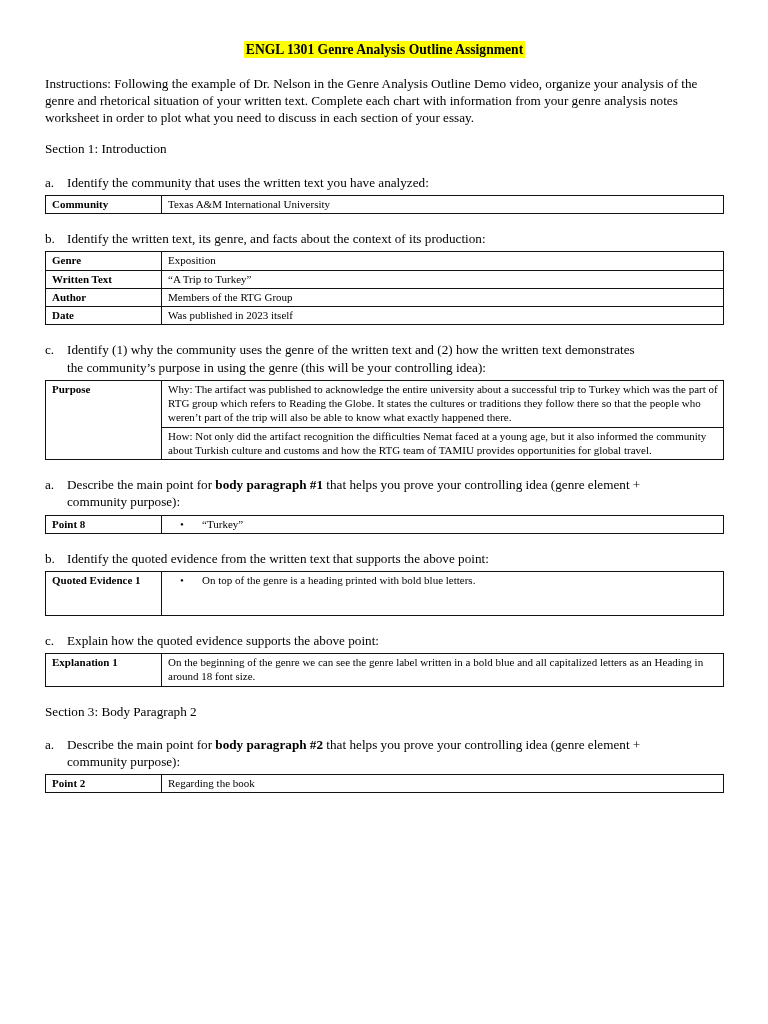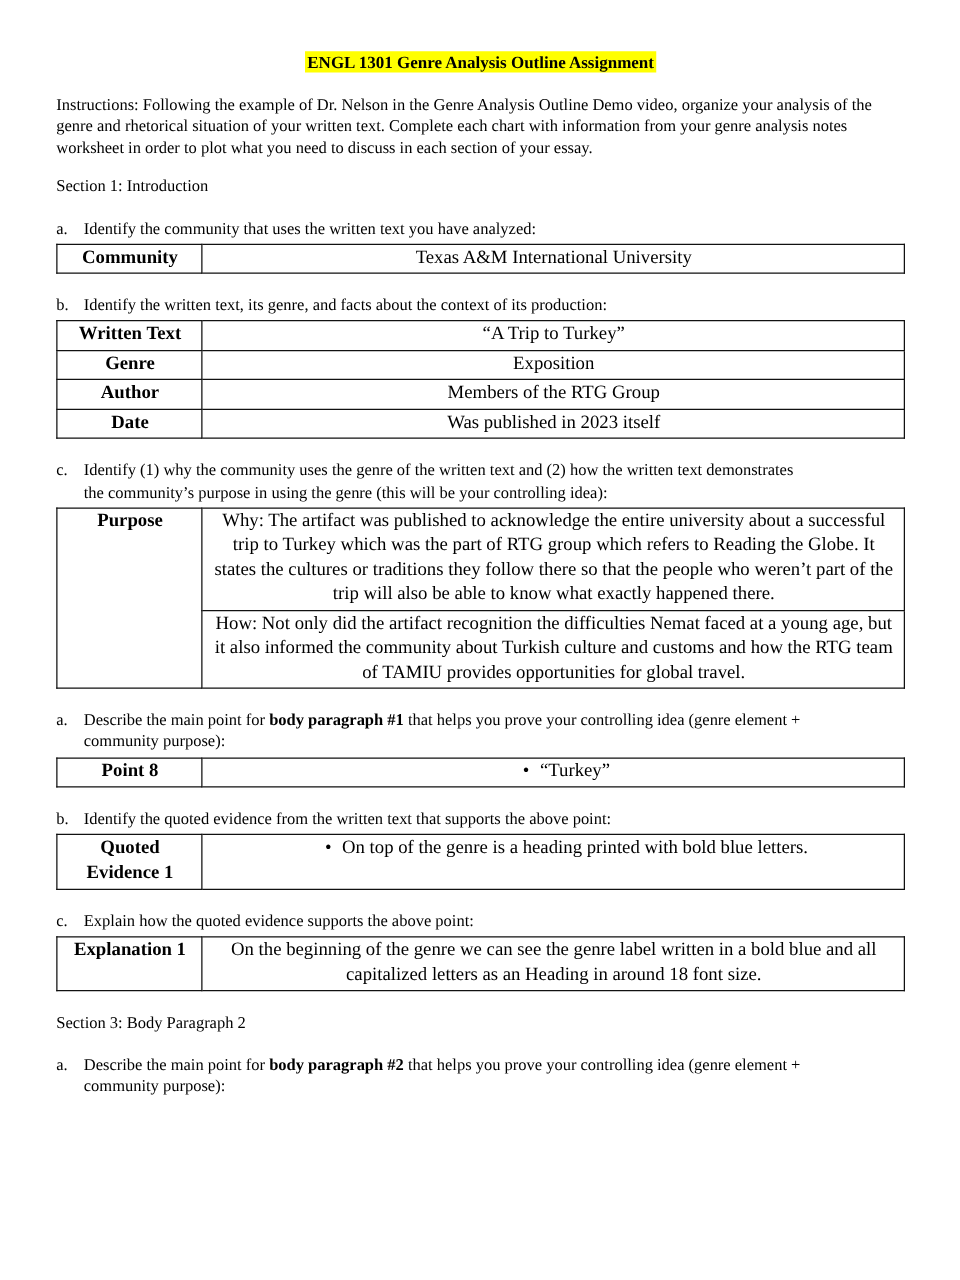--- a/index.html
+++ b/index.html
@@ -62,22 +62,21 @@
     border-collapse: collapse;
     width: 679px;
     margin: 2px 0 16px 0;
     table-layout: fixed;
   }
   table.grid td {
     border: 1.1px solid #111111;
     padding: 1px 5px 2px 6px;
     vertical-align: top;
     line-height: 1.30;
-    font-size: 15px;
-    text-align: center;
+    font-size: 11px;
   }
   td.keycell {
     width: 104px;
     font-weight: bold;
   }
   .bul {
     display: block;
     padding-left: 34px;
     text-indent: -22px;
   }
@@ -116,26 +115,26 @@
   </tbody>
     </table>
 
   <div class="item">
     <span class="lbl">b.</span><span>Identify the written text, its genre, and facts about the context of its production:</span>
   </div>
 
   <table class="grid">
     <tbody>
         <tr>
+      <td class="keycell">Genre</td>
+      <td>Exposition</td>
+    </tr>
+    <tr>
       <td class="keycell">Written Text</td>
       <td>“A Trip to Turkey”</td>
-    </tr>
-    <tr>
-      <td class="keycell">Genre</td>
-      <td>Exposition</td>
     </tr>
     <tr>
       <td class="keycell">Author</td>
       <td>Members of the RTG Group</td>
     </tr>
     <tr>
       <td class="keycell">Date</td>
       <td>Was published in 2023 itself</td>
     </tr>
   </tbody>
@@ -203,14 +202,22 @@
   </tbody>
     </table>
 
   <div class="section-head">Section 3: Body Paragraph 2</div>
 
   <div class="item">
     <span class="lbl">a.</span><span>Describe the main point for </span><span class="bd">body paragraph #2</span><span> that helps you prove your controlling idea (genre element +</span>
     <span class="cont">community purpose):</span>
   </div>
 
+  <table class="grid">
+    <tbody>
+        <tr>
+      <td class="keycell">Point 2</td>
+      <td>Regarding the book</td>
+    </tr>
+  </tbody>
+    </table>
 
 </div>
 
 </body></html>

